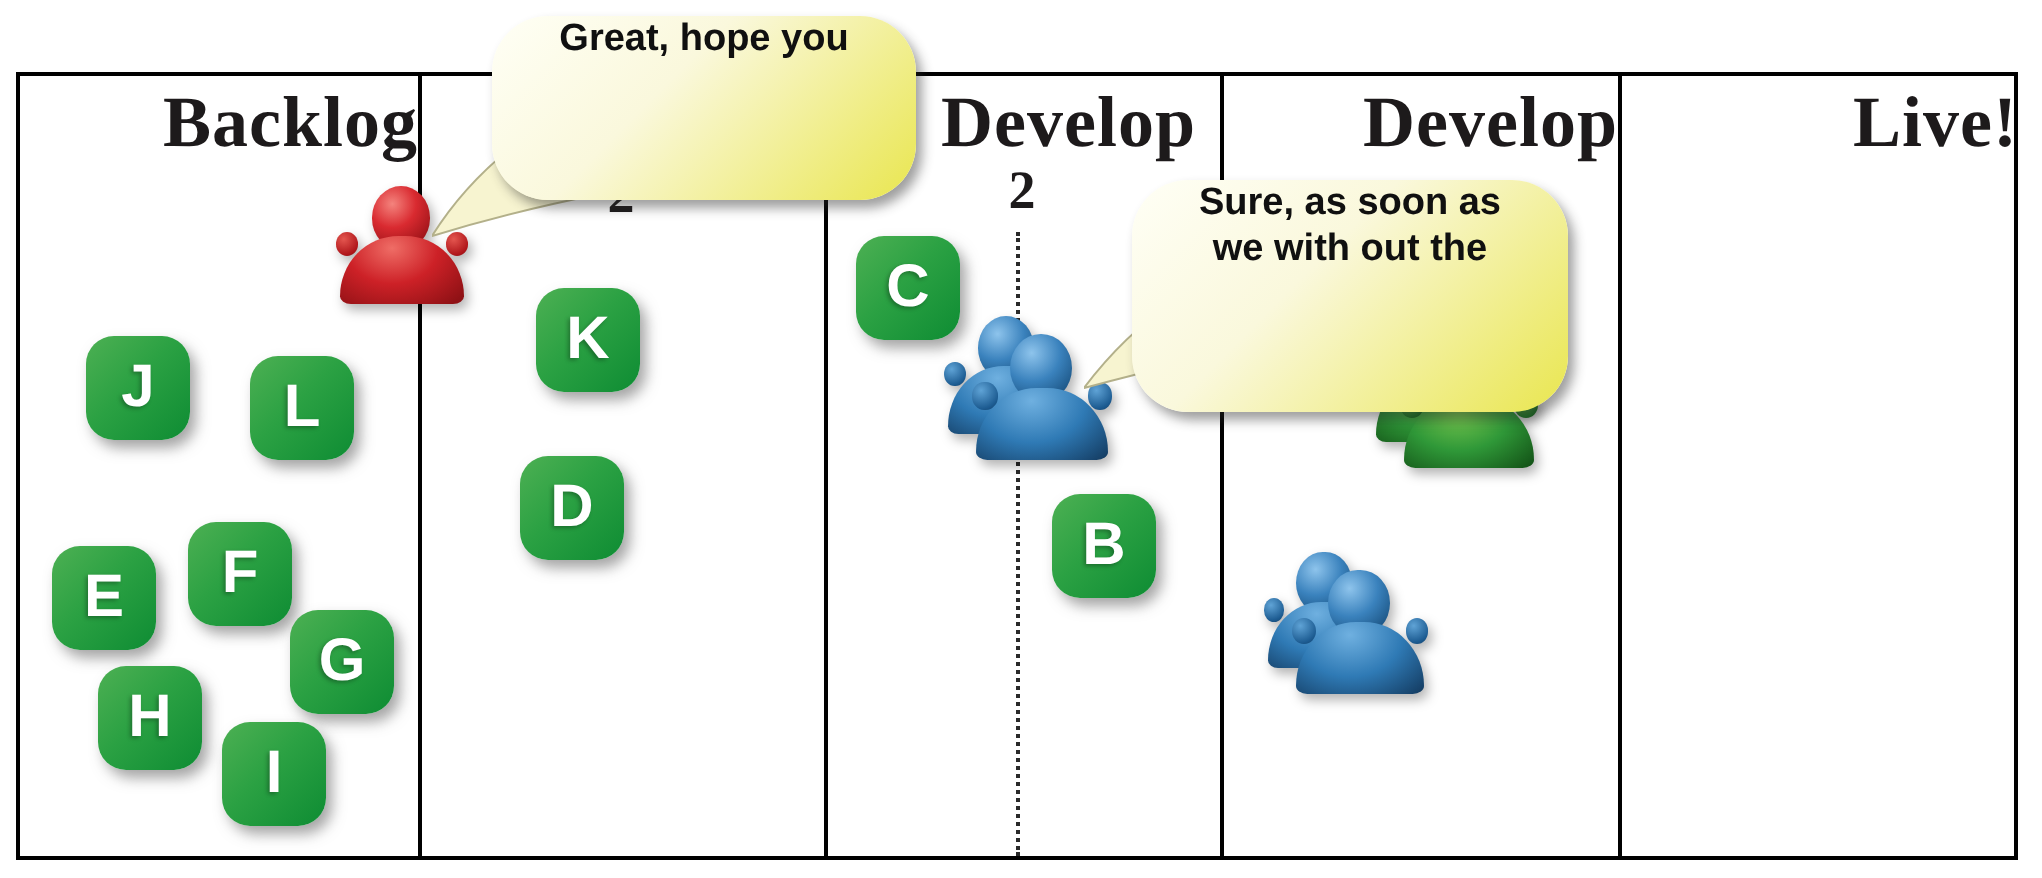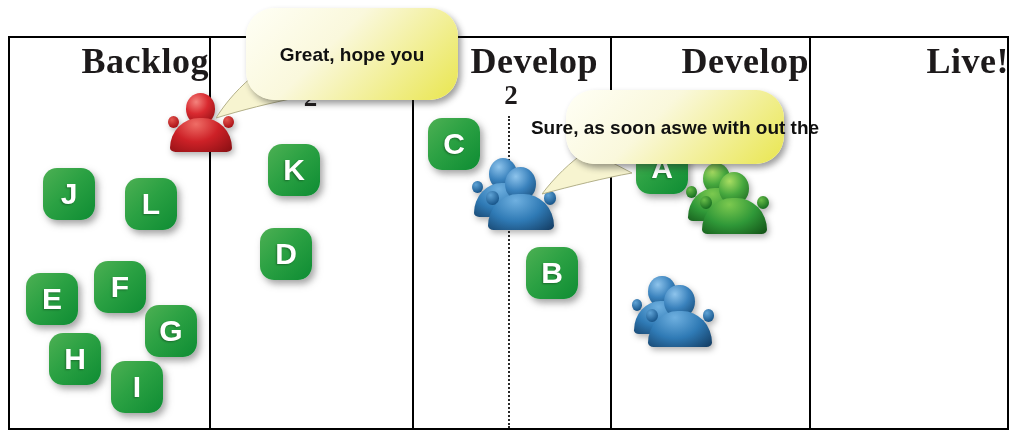--- a/index.html
+++ b/index.html
@@ -64,21 +64,21 @@
   .blue .p-body { background:radial-gradient(ellipse at 42% 18%, #6fb0e0 0%, #2f7ab5 50%, #153f66 95%); }
   .blue .p-sh   { background:radial-gradient(circle at 35% 30%, #5fa3d6 0%, #1d5c92 70%, #123e66 100%); }
   .green .p-head { background:radial-gradient(circle at 35% 28%, #a8dd62 0%, #46a83e 45%, #1f6b22 88%); }
   .green .p-body { background:radial-gradient(ellipse at 42% 18%, #7cc94f 0%, #2f9838 50%, #145518 95%); }
   .green .p-sh   { background:radial-gradient(circle at 35% 30%, #69bd49 0%, #1d7524 70%, #124c16 100%); }
   
   .bubble {
     position:absolute; border-radius:28px; z-index:6;
     background:linear-gradient(135deg,#fffff6 0%,#faf8dc 40%,#e9e64f 100%);
     box-shadow:3px 4px 6px rgba(40,40,40,0.45);
-    display:flex; align-items:center; justify-content:center;
+    display:flex; flex-direction:column; align-items:center; 
   }
   .bubble-line {
     font-weight:bold; font-size:19px; line-height:23px; color:#101010;
     white-space:nowrap;
   }
   .tail { position:absolute; z-index:6; }
 </style>
 </head>
 <body>
 
@@ -194,18 +194,18 @@
   <svg class="tail" style="left:216px; top:72px;" width="92" height="48" viewBox="0 0 92 48">
     <path d="M42 0 C 24 14 10 30 0 46 C 26 38 54 31 84 25 Z" fill="#f7f4d0" stroke="#b3b08a" stroke-width="1"></path>
   </svg>
   <div class="bubble" style="left:246px; top:8px; width:212px; height:92px;">
     <span class="bubble-line">Great, hope you</span>
   </div>
 
   <svg class="tail" style="left:542px; top:150px;" width="95" height="46" viewBox="0 0 95 46">
     <path d="M46 0 C 28 12 12 28 0 44 C 30 36 62 28 90 23 Z" fill="#f7f4d0" stroke="#b3b08a" stroke-width="1"></path>
   </svg>
-  <div class="bubble" style="left:566px; top:90px; width:218px; height:74px;">
+  <div class="bubble" style="left:566px; top:90px; width:218px; height:116px;">
     <span class="bubble-line">Sure, as soon as</span>
     <span class="bubble-line">we with out the</span>
   </div>
 
 </div>
 
 </body></html>

